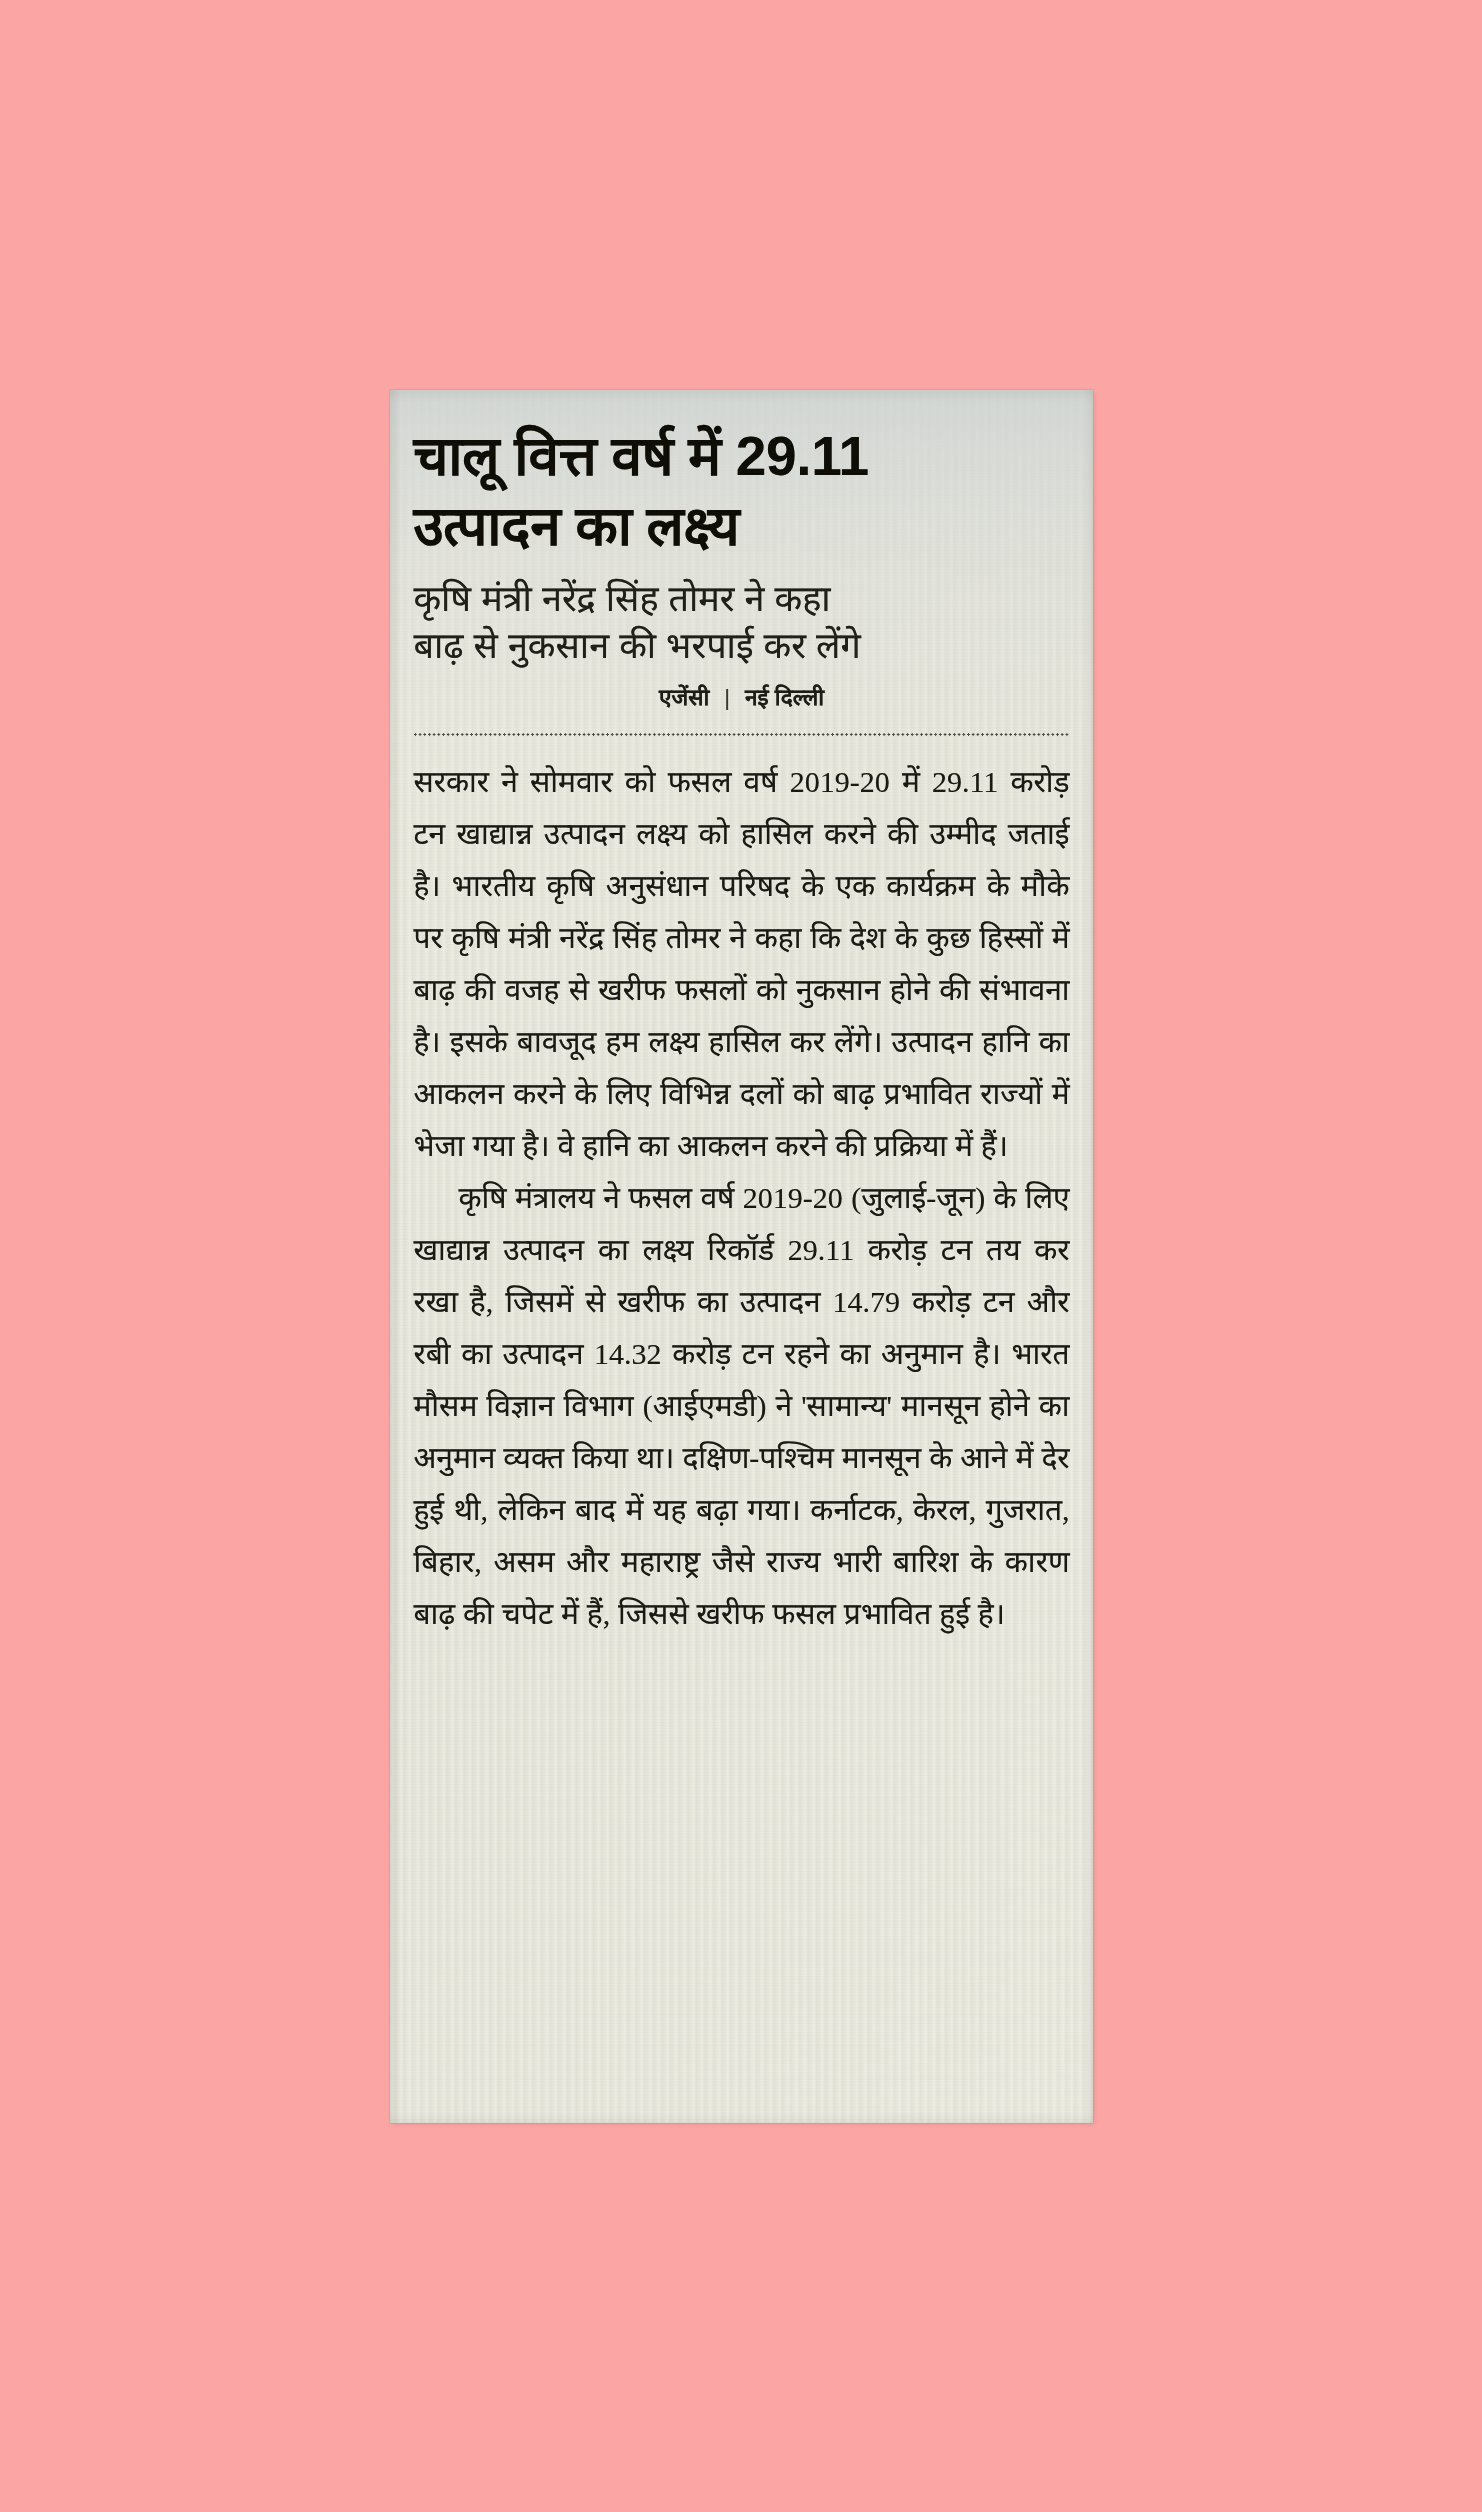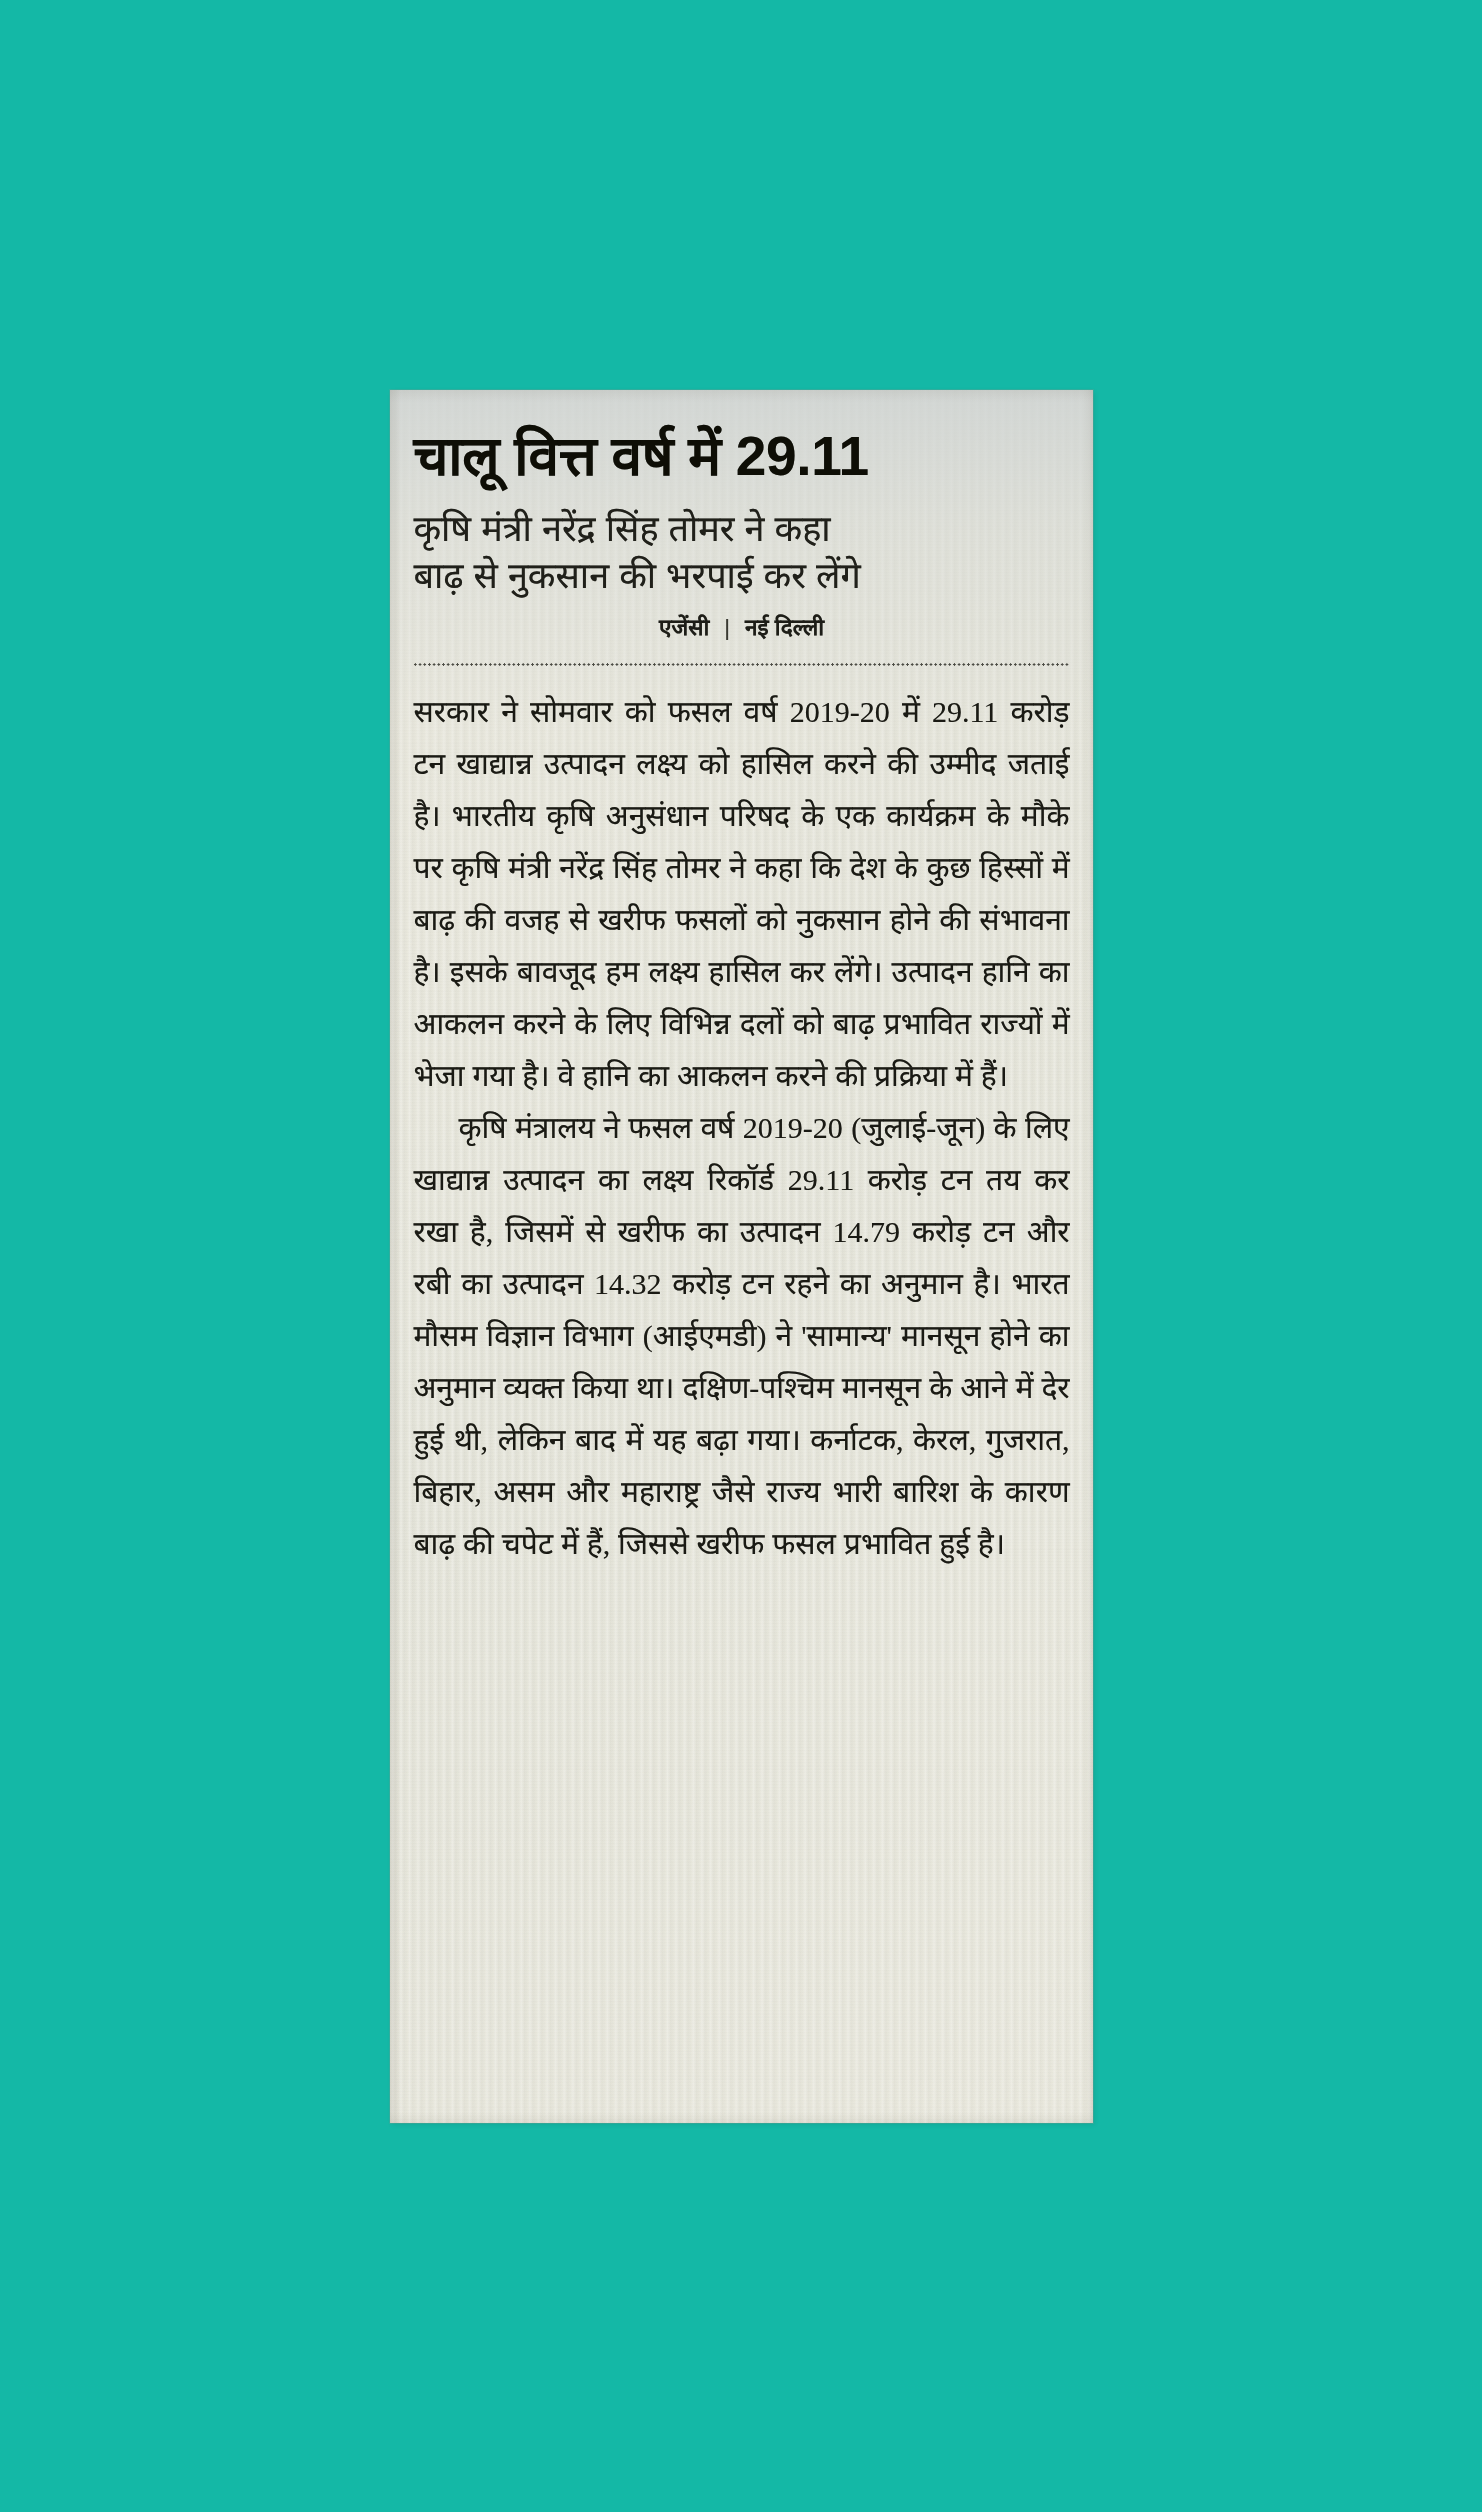--- a/index.html
+++ b/index.html
@@ -14,21 +14,21 @@
     height: 2512px;
     position: relative;
     overflow: hidden;
     font-family: "Liberation Serif", "DejaVu Serif", serif;
   }
 
   
   #scan-page {
     position: absolute;
     inset: 0;
-    background: #14b8a6;
+    background: #fca5a5;
   }
 
   
   #clipping {
     position: absolute;
     left: 390px;
     top: 390px;
     width: 703px;
     height: 1733px;
     box-sizing: border-box;
@@ -155,20 +155,21 @@
 </style>
 </head>
 <body>
 
 <div id="scan-page">
 
   <article id="clipping">
 
     <h1 id="headline">
       <span class="hl-line">चालू वित्त वर्ष में 29.11</span>
+      <span class="hl-line">उत्पादन का लक्ष्य</span>
     </h1>
 
     <h2 id="subheadline">
       <span class="sub-line">कृषि मंत्री नरेंद्र सिंह तोमर ने कहा</span>
       <span class="sub-line">बाढ़ से नुकसान की भरपाई कर लेंगे</span>
     </h2>
 
     <div id="byline-row">
       <span>एजेंसी</span>
       <span class="byline-sep">|</span>

